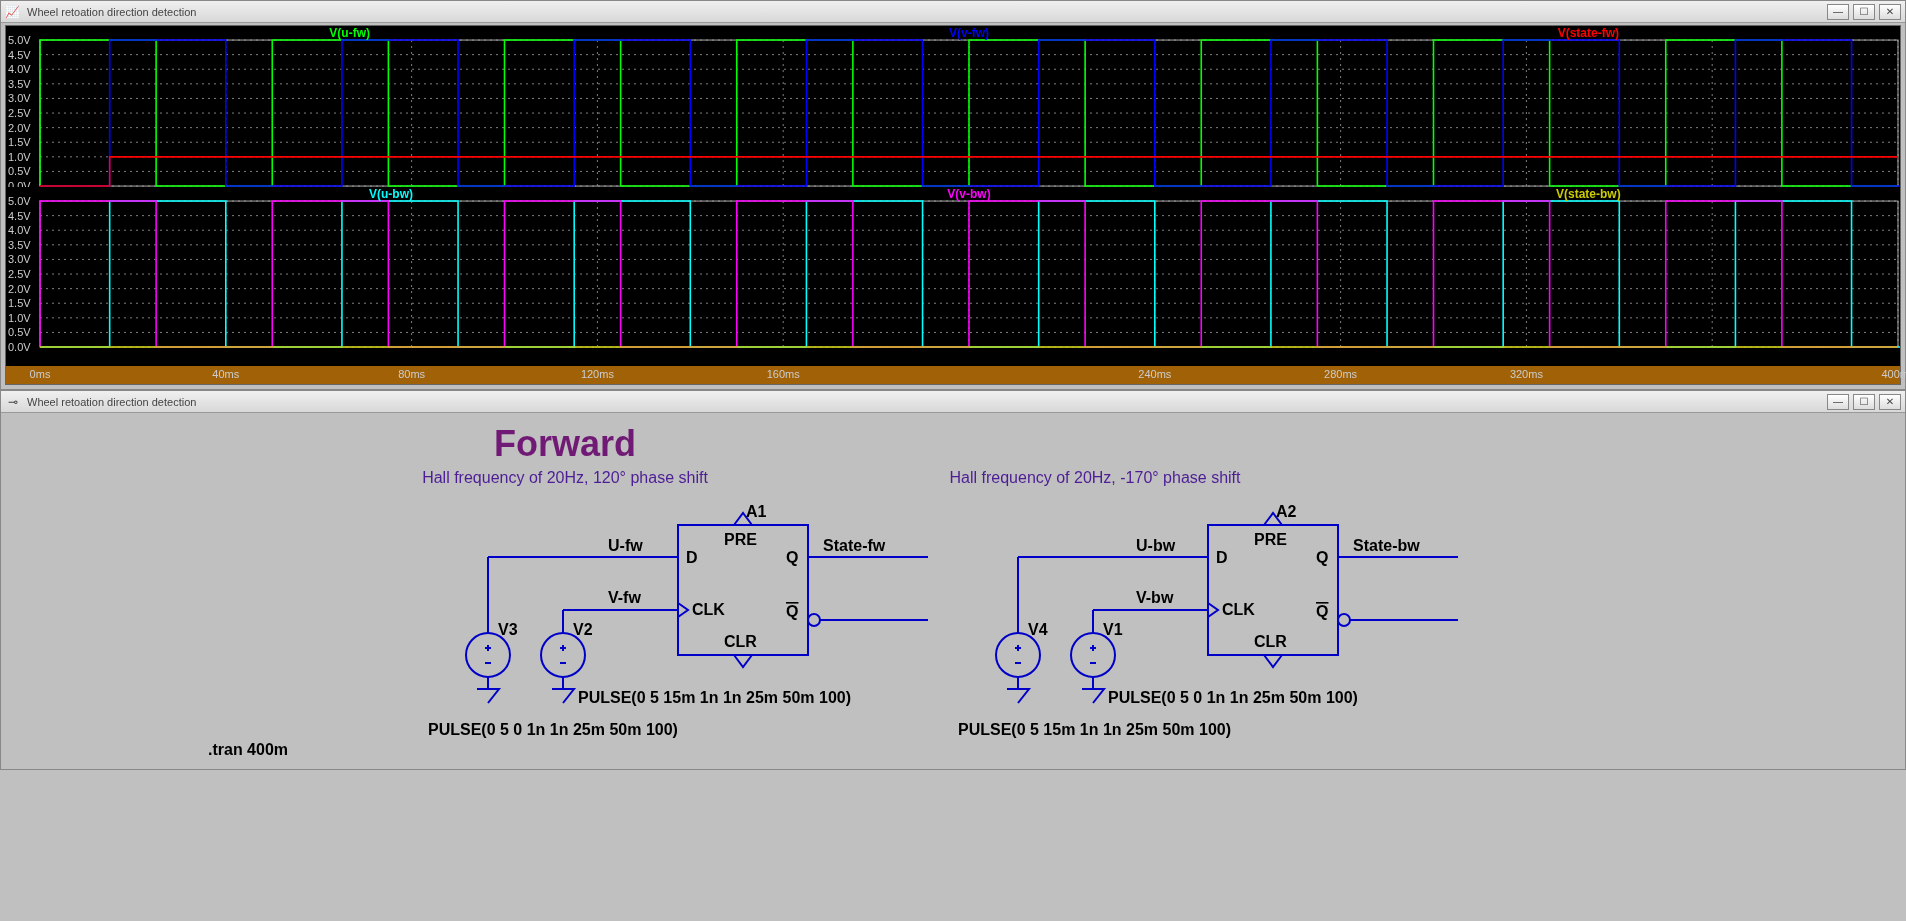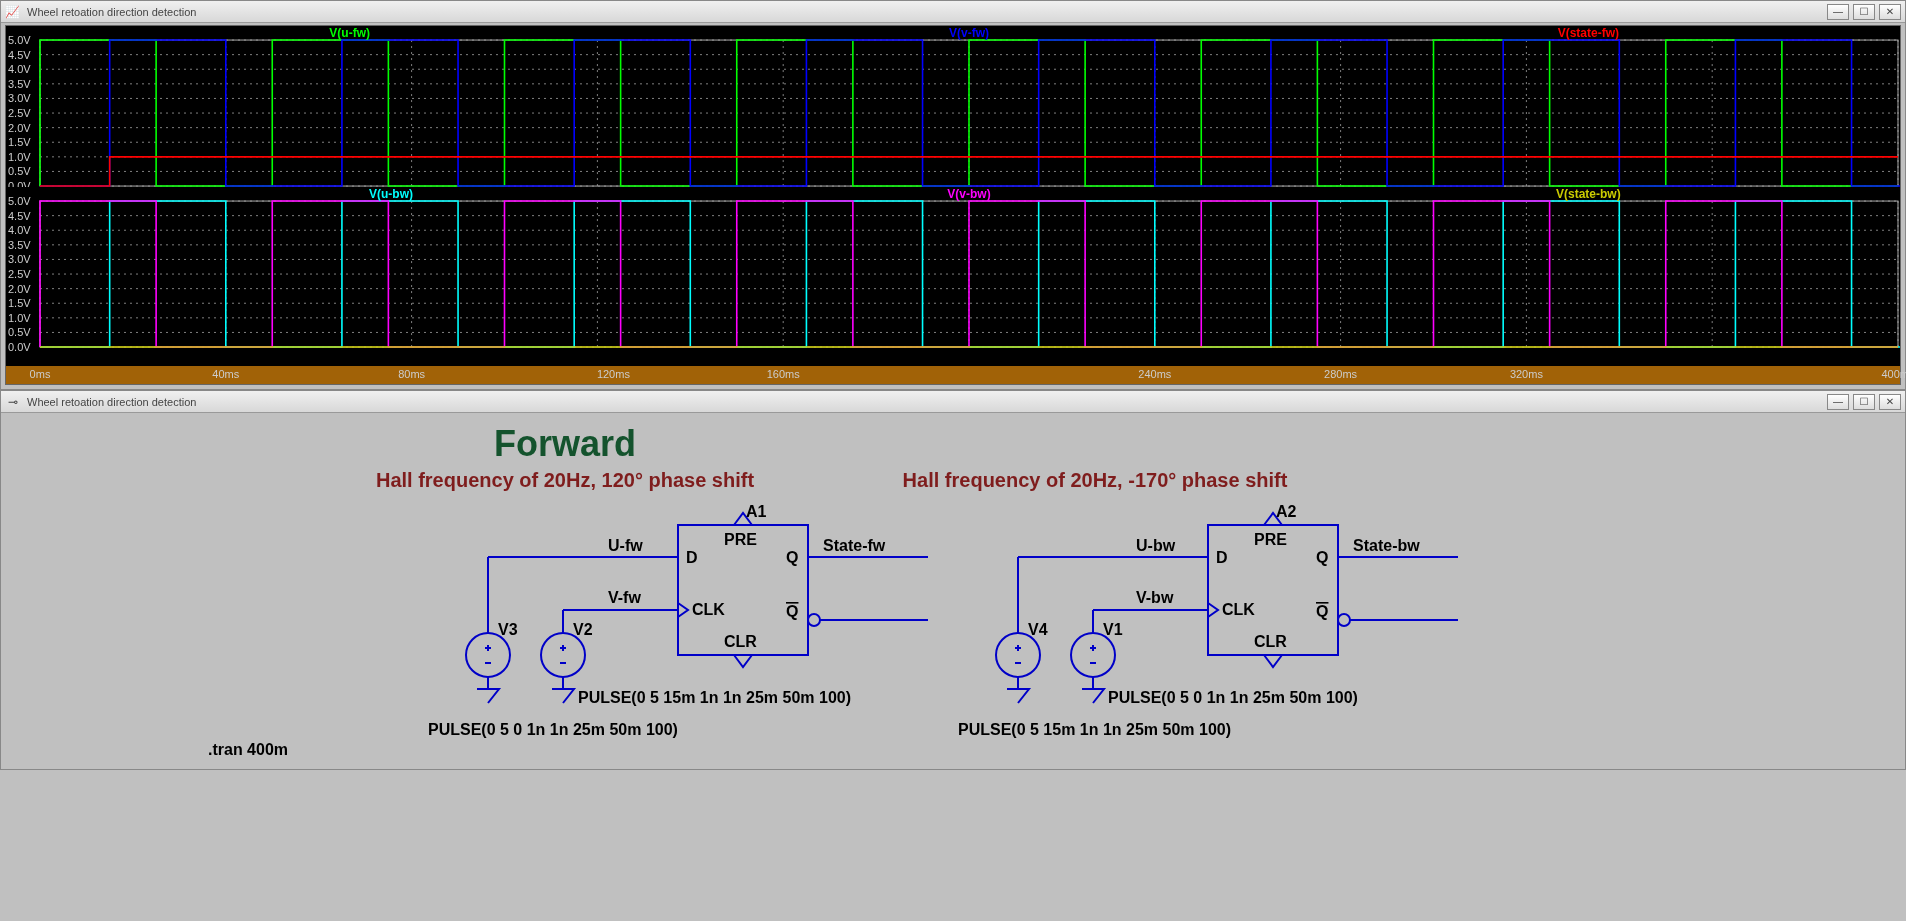--- a/index.html
+++ b/index.html
@@ -82,30 +82,30 @@
   .schem-body {
     position: absolute; left: 4px; right: 4px; top: 24px; bottom: 4px;
     background: #c0c0c0;
     overflow: hidden;
   }
   .schem-svg { width: 100%; height: 100%; }
   .section-title {
     position: absolute;
     font-family: Verdana, sans-serif;
     font-weight: bold;
-    color: #14532d;
+    color: #701a75;
     white-space: nowrap;
     transform: translateX(-50%);
   }
   .sub-title {
     position: absolute;
     font-family: Verdana, sans-serif;
-    font-weight: bold;
-    color: #7f1d1d;
-    font-size: 20px;
+    font-weight: normal;
+    color: #4c1d95;
+    font-size: 16px;
     white-space: nowrap;
     transform: translateX(-50%);
   }
   .net-lbl, .pin-lbl, .ref-lbl, .dir-lbl {
     font-family: Verdana, sans-serif;
     font-weight: bold;
     color: #000;
     white-space: nowrap;
   }
   .net-lbl { font-size: 16px; }
@@ -214,21 +214,21 @@
         <div class="ylabel" style="top: 28.6px;">4.5V</div>
         <div class="ylabel" style="top: 14px;">5.0V</div>
         <div class="trace-label" style="left: 345px; color: rgb(0, 255, 255); margin-left: 40px;">V(u-bw)</div>
         <div class="trace-label" style="left: 963px; color: rgb(255, 0, 255);">V(v-bw)</div>
         <div class="trace-label" style="left: 1582.33px; color: rgb(204, 204, 0);">V(state-bw)</div>
       </div>
     <div class="xlabel-row" id="xlabels">
         <div class="xlabel" style="left: 34px;">0ms</div>
         <div class="xlabel" style="left: 219.8px;">40ms</div>
         <div class="xlabel" style="left: 405.6px;">80ms</div>
-        <div class="xlabel" style="left: 591.4px; margin-left: 16px;">120ms</div>
+        <div class="xlabel" style="left: 591.4px;">120ms</div>
         <div class="xlabel" style="left: 777.2px;">160ms</div>
         <div class="xlabel" style="left: 963px; margin-top: 40px;">200ms</div>
         <div class="xlabel" style="left: 1148.8px;">240ms</div>
         <div class="xlabel" style="left: 1334.6px;">280ms</div>
         <div class="xlabel" style="left: 1520.4px;">320ms</div>
         <div class="xlabel" style="left: 1706.2px; margin-top: 48px;">360ms</div>
         <div class="xlabel" style="left: 1892px;">400ms</div>
       </div>
   </div>
 </div>

